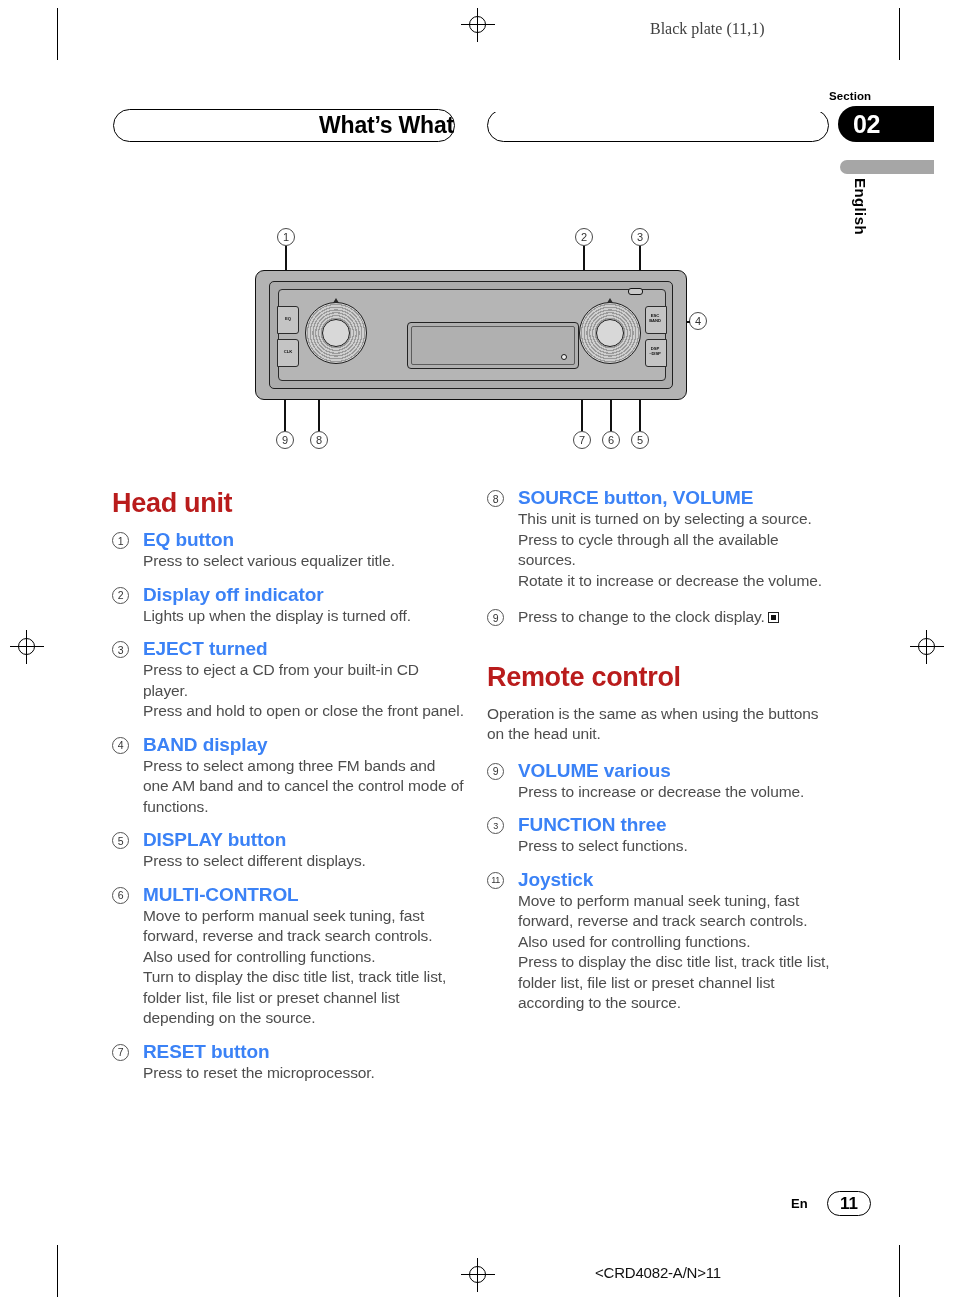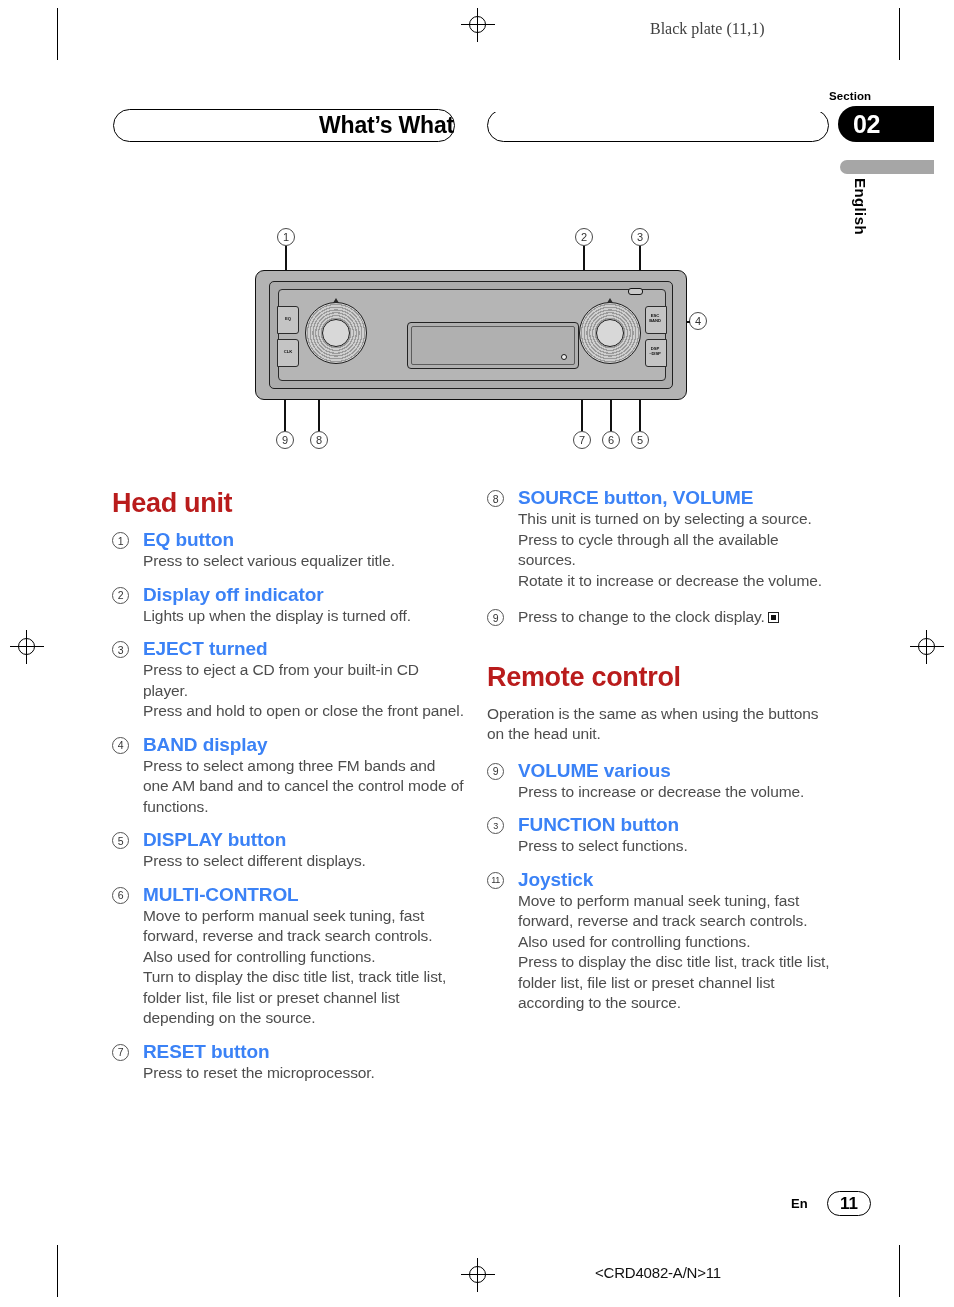--- a/index.html
+++ b/index.html
@@ -574,21 +574,21 @@
     <p class="lead-para">Operation is the same as when using the buttons on the head unit.</p>
 
     <div class="entry">
       <span class="num">9</span>
       <p class="term">VOLUME various</p>
       <p class="desc">Press to increase or decrease the volume.</p>
     </div>
 
     <div class="entry">
       <span class="num" style="font-size:9px;">3</span>
-      <p class="term">FUNCTION button</p>
+      <p class="term">FUNCTION three</p>
       <p class="desc">Press to select functions.</p>
     </div>
 
     <div class="entry">
       <span class="num" style="font-size:9px;">11</span>
       <p class="term">Joystick</p>
       <p class="desc">Move to perform manual seek tuning, fast forward, reverse and track search controls. Also used for controlling functions.<br>Press to display the disc title list, track title list, folder list, file list or preset channel list according to the source.</p>
     </div>
   </div>
 

